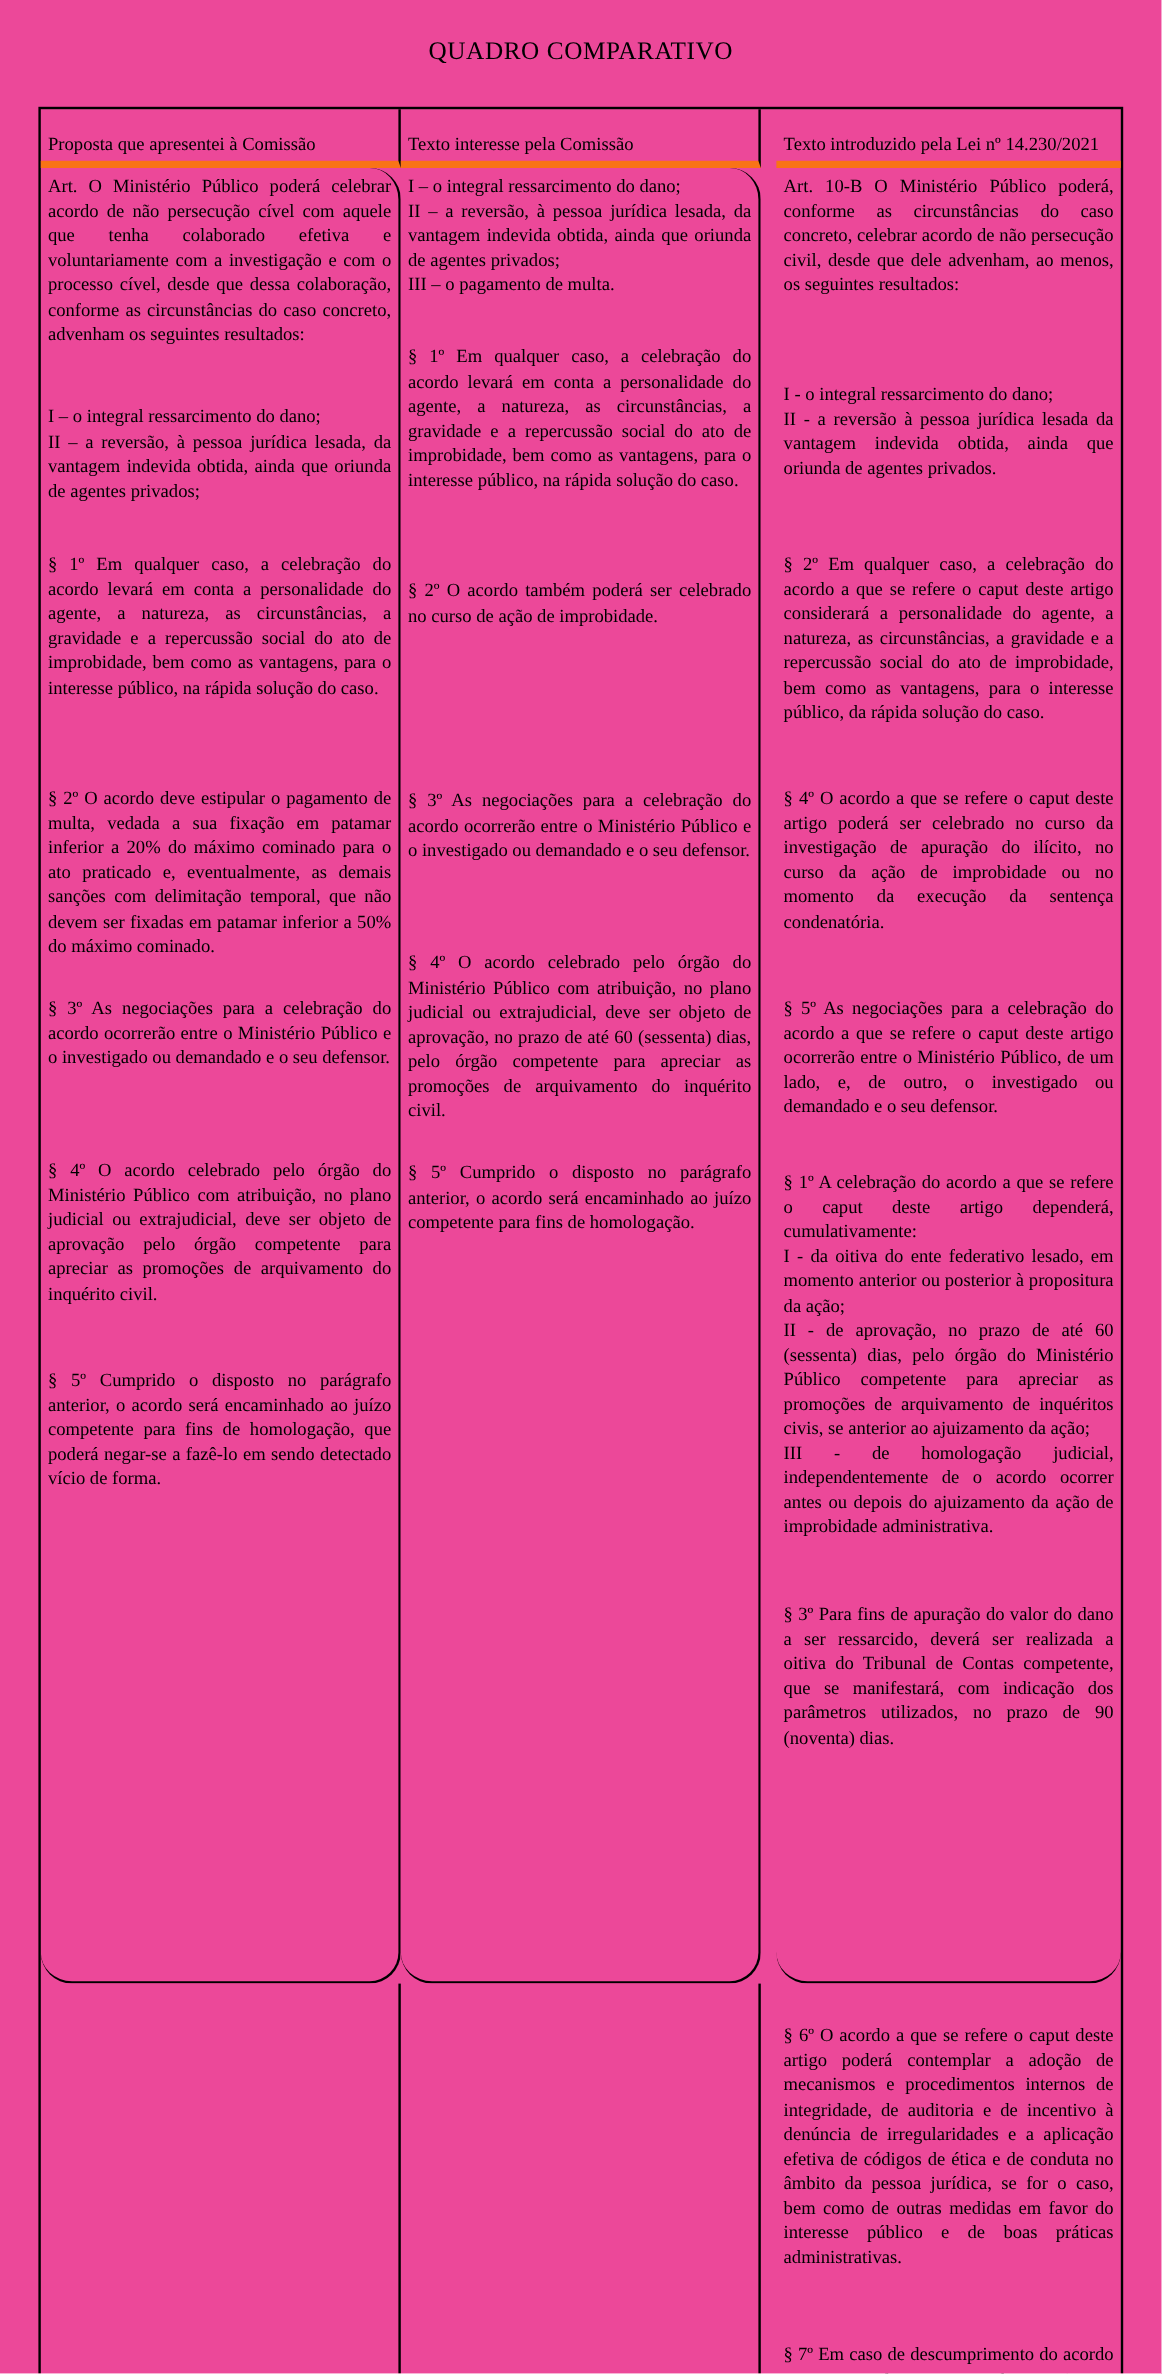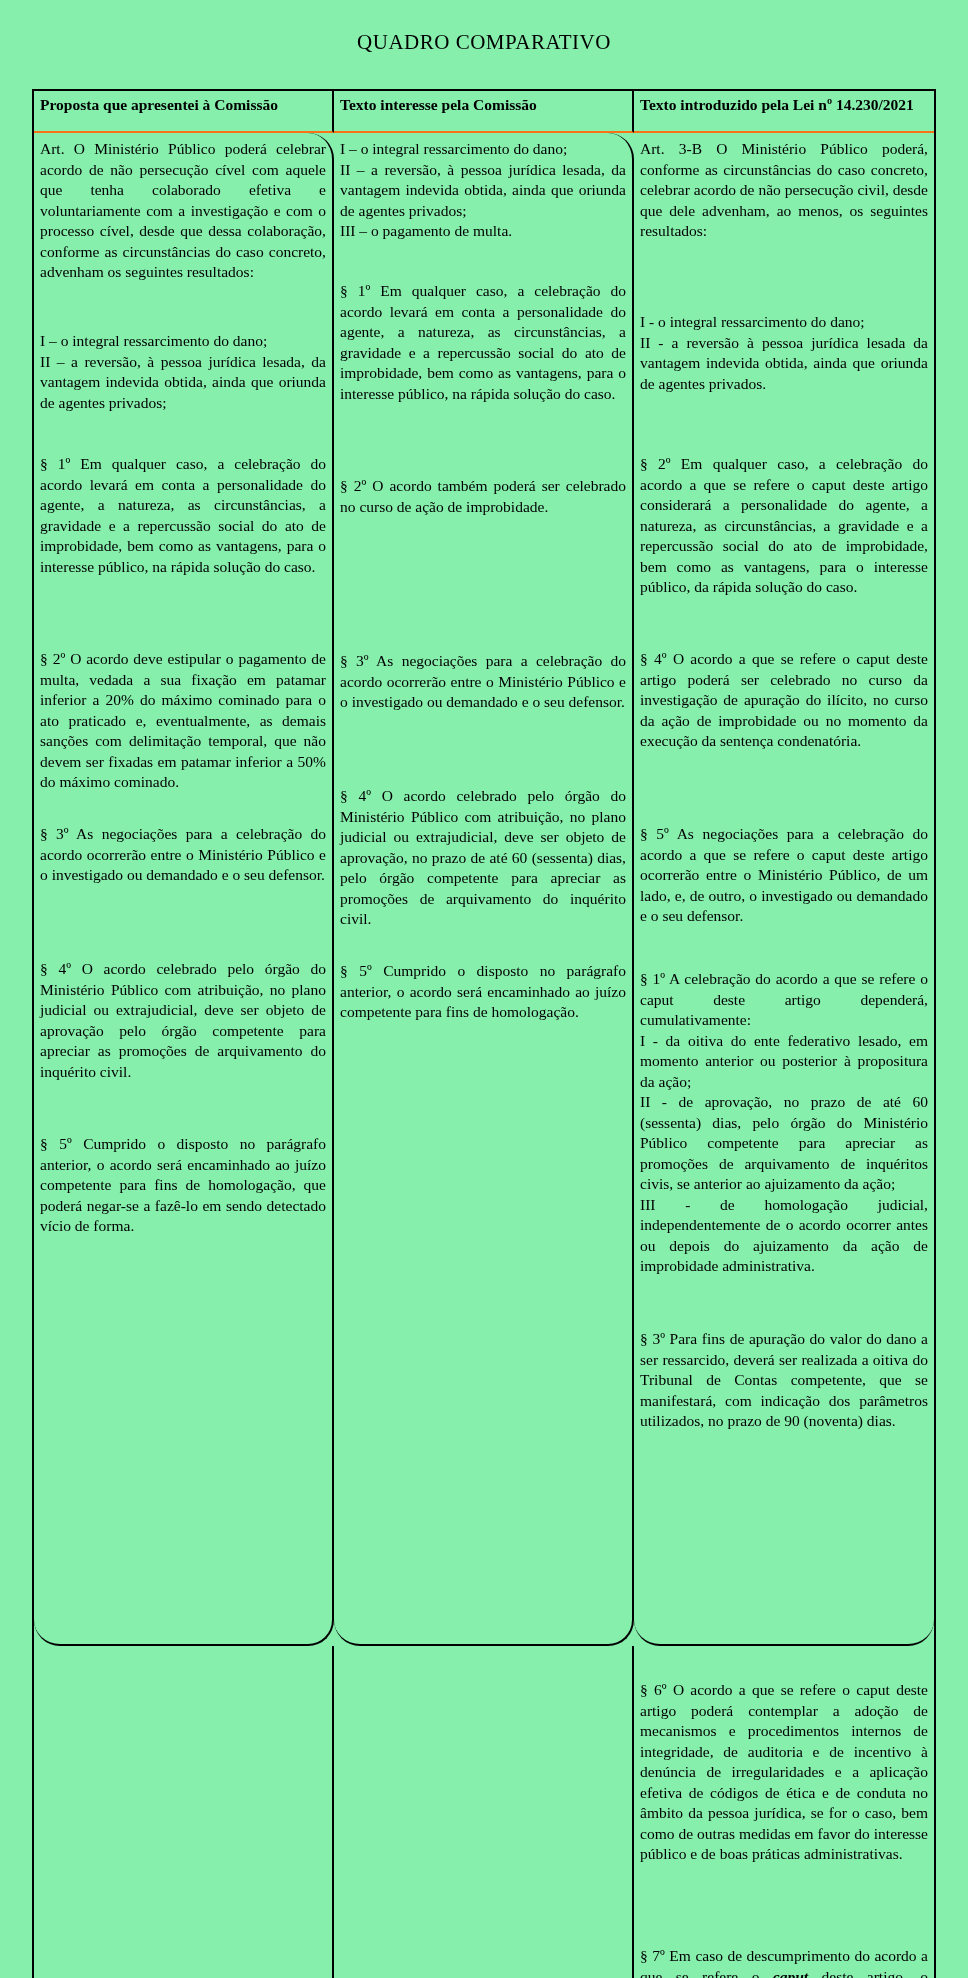--- a/index.html
+++ b/index.html
@@ -1,20 +1,20 @@
 <!DOCTYPE html>
 <html><head>
 <meta charset="utf-8">
 <style>
   html,body{margin:0;padding:0;background:#ffffff;}
   .page{
     position:relative;
     width:968px;
     height:1978px;
-    background:#86efac;
+    background:#ec4899;
     color:#000000;
     font-family:"Liberation Serif","DejaVu Serif",serif;
     overflow:hidden;
   }
   .title{
     margin:0;
     padding-top:30px;
     padding-bottom:34px;
     text-align:center;
     font-size:21px;
@@ -31,27 +31,27 @@
   }
   .cell{
     box-sizing:border-box;
     border-right:2px solid #000;
     padding:4px 6px;
     font-size:15.5px;
     line-height:20.5px;
     text-align:justify;
     overflow:visible;
   }
-  .cell:nth-child(3n){border-right:none;}
+  .cell:nth-child(3n){border-right:none;margin-left:13px;}
   .hcell{
-    font-weight:bold;
+    font-weight:normal;
     line-height:19px;
     min-height:42px;
-    border-bottom:2px solid #f97316;
-    padding-top:4px;
+    border-bottom:6px solid #f97316;
+    padding-top:20px;
   }
   .bcell1{
     height:1513px;
     border-bottom:2px solid #000;
     padding-top:6px;
     border-radius:26px;
   }
   .bcell2{
     min-height:460px;
     border-bottom:none;
@@ -92,21 +92,21 @@
 II – a reversão, à pessoa jurídica lesada, da vantagem indevida obtida, ainda que oriunda de agentes privados;
 III – o pagamento de multa.</p>
       <p class="blk" style="min-height:195px">§ 1º Em qualquer caso, a celebração do acordo levará em conta a personalidade do agente, a natureza, as circunstâncias, a gravidade e a repercussão social do ato de improbidade, bem como as vantagens, para o interesse público, na rápida solução do caso.</p>
       <p class="blk" style="min-height:175px">§ 2º O acordo também poderá ser celebrado no curso de ação de improbidade.</p>
       <p class="blk" style="min-height:135px">§ 3º As negociações para a celebração do acordo ocorrerão entre o Ministério Público e o investigado ou demandado e o seu defensor.</p>
       <p class="blk" style="min-height:175px">§ 4º O acordo celebrado pelo órgão do Ministério Público com atribuição, no plano judicial ou extrajudicial, deve ser objeto de aprovação, no prazo de até 60 (sessenta) dias, pelo órgão competente para apreciar as promoções de arquivamento do inquérito civil.</p>
       <p class="blk">§ 5º Cumprido o disposto no parágrafo anterior, o acordo será encaminhado ao juízo competente para fins de homologação.</p>
     </div>
 
     <div class="cell bcell1">
-      <p class="blk" style="min-height:173px">Art. 3-B O Ministério Público poderá, conforme as circunstâncias do caso concreto, celebrar acordo de não persecução civil, desde que dele advenham, ao menos, os seguintes resultados:</p>
+      <p class="blk" style="min-height:173px">Art. 10-B O Ministério Público poderá, conforme as circunstâncias do caso concreto, celebrar acordo de não persecução civil, desde que dele advenham, ao menos, os seguintes resultados:</p>
       <p class="blk" style="min-height:142px">I - o integral ressarcimento do dano;
 II - a reversão à pessoa jurídica lesada da vantagem indevida obtida, ainda que oriunda de agentes privados.</p>
       <p class="blk" style="min-height:195px">§ 2º Em qualquer caso, a celebração do acordo a que se refere o caput deste artigo considerará a personalidade do agente, a natureza, as circunstâncias, a gravidade e a repercussão social do ato de improbidade, bem como as vantagens, para o interesse público, da rápida solução do caso.</p>
       <p class="blk" style="min-height:175px">§ 4º O acordo a que se refere o caput deste artigo poderá ser celebrado no curso da investigação de apuração do ilícito, no curso da ação de improbidade ou no momento da execução da sentença condenatória.</p>
       <p class="blk" style="min-height:145px">§ 5º As negociações para a celebração do acordo a que se refere o caput deste artigo ocorrerão entre o Ministério Público, de um lado, e, de outro, o investigado ou demandado e o seu defensor.</p>
       <p class="blk" style="min-height:360px">§ 1º A celebração do acordo a que se refere o caput deste artigo dependerá, cumulativamente:
 I - da oitiva do ente federativo lesado, em momento anterior ou posterior à propositura da ação;
 II - de aprovação, no prazo de até 60 (sessenta) dias, pelo órgão do Ministério Público competente para apreciar as promoções de arquivamento de inquéritos civis, se anterior ao ajuizamento da ação;
 III - de homologação judicial, independentemente de o acordo ocorrer antes ou depois do ajuizamento da ação de improbidade administrativa.</p>
       <p class="blk">§ 3º Para fins de apuração do valor do dano a ser ressarcido, deverá ser realizada a oitiva do Tribunal de Contas competente, que se manifestará, com indicação dos parâmetros utilizados, no prazo de 90 (noventa) dias.</p>

